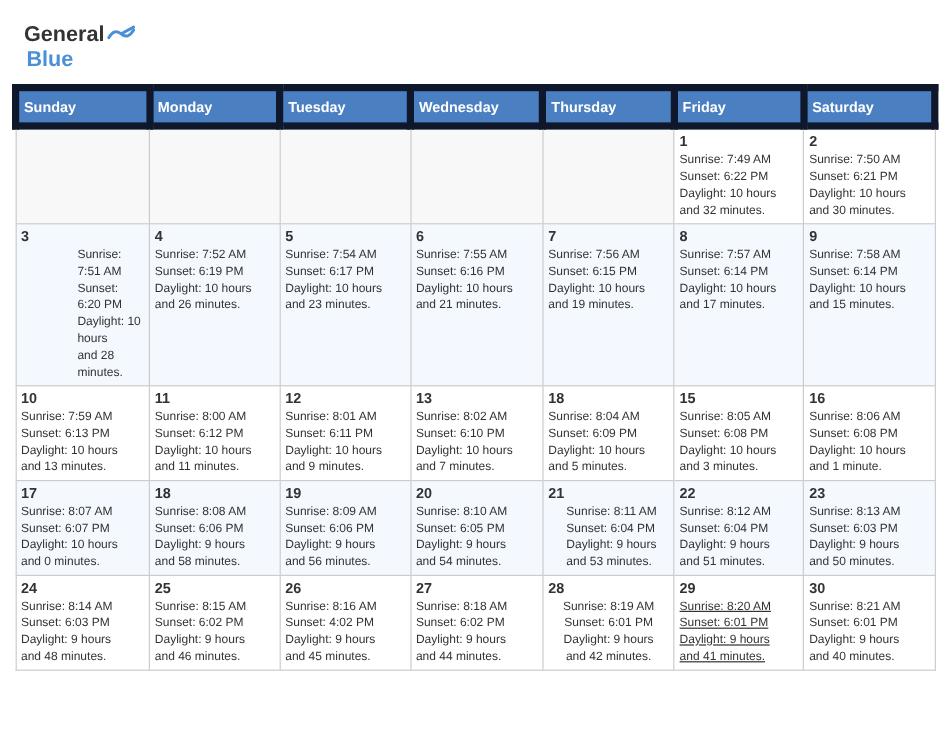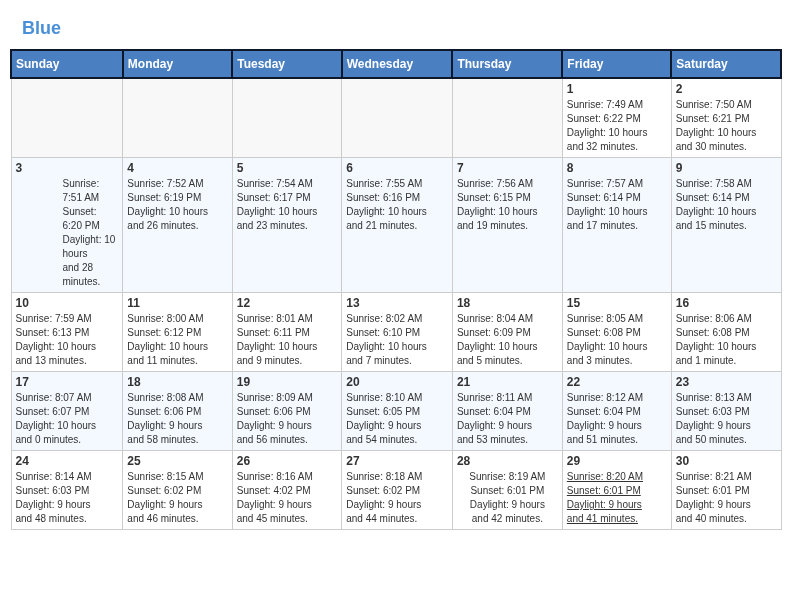--- a/index.html
+++ b/index.html
@@ -53,21 +53,21 @@
       border-collapse: collapse;
       margin-top: 6px;
     }
     .calendar th {
       background-color: #4a7fc1;
       color: #fff;
       font-size: 12px;
       font-weight: bold;
       padding: 6px 4px;
       text-align: left;
-      border: 2px solid #0f172a;
+      border: 6px solid #0f172a;
     }
     .calendar td {
       border: 1px solid #ccc;
       vertical-align: top;
       padding: 3px 4px;
       width: 113px;
       min-height: 80px;
       background: #fff;
       font-size: 10.5px;
       color: #333;
@@ -95,20 +95,27 @@
     
     .row-even td:not(.empty) {
       background: #eef3fb;
     }
   </style>
 </head>
 <body>
 
 <div class="header">
   <div class="logo" style="flex-direction: column; align-items: flex-start; gap: 0px;">
+      <div style="display: flex; align-items: center;">
+        <span class="logo-text-general">General</span>
+        <svg class="logo-icon" viewBox="0 0 30 22" xmlns="http://www.w3.org/2000/svg">
+      <path d="M2 14 Q8 4, 15 10 Q22 16, 28 6" stroke="#4a90d9" stroke-width="3" fill="none" stroke-linecap="round"></path>
+      <path d="M15 10 L28 3" stroke="#4a90d9" stroke-width="3" fill="none" stroke-linecap="round"></path>
+    </svg>
+      </div>
 
     <span class="logo-text-blue" style="margin-left:2px;">Blue</span>
   </div>
   <div class="title-block">
     <div class="month-title"></div>
     <div class="location-title"></div>
   </div>
 </div>
 
 <table class="calendar">
@@ -271,21 +278,21 @@
         </td>
         <td>
           <span class="day-num">20</span>
           <div class="day-info" style="white-space: pre-line;">Sunrise: 8:10 AM
 Sunset: 6:05 PM
 Daylight: 9 hours
 and 54 minutes.</div>
         </td>
         <td>
           <span class="day-num">21</span>
-          <div class="day-info" style="white-space: pre-line;">Sunrise: 8:11 AM
+          <div class="day-info" style="white-space: pre-line; margin-left: 15px;">Sunrise: 8:11 AM
 Sunset: 6:04 PM
 Daylight: 9 hours
 and 53 minutes.</div>
         </td>
         <td>
           <span class="day-num">22</span>
           <div class="day-info" style="white-space: pre-line;">Sunrise: 8:12 AM
 Sunset: 6:04 PM
 Daylight: 9 hours
 and 51 minutes.</div>

